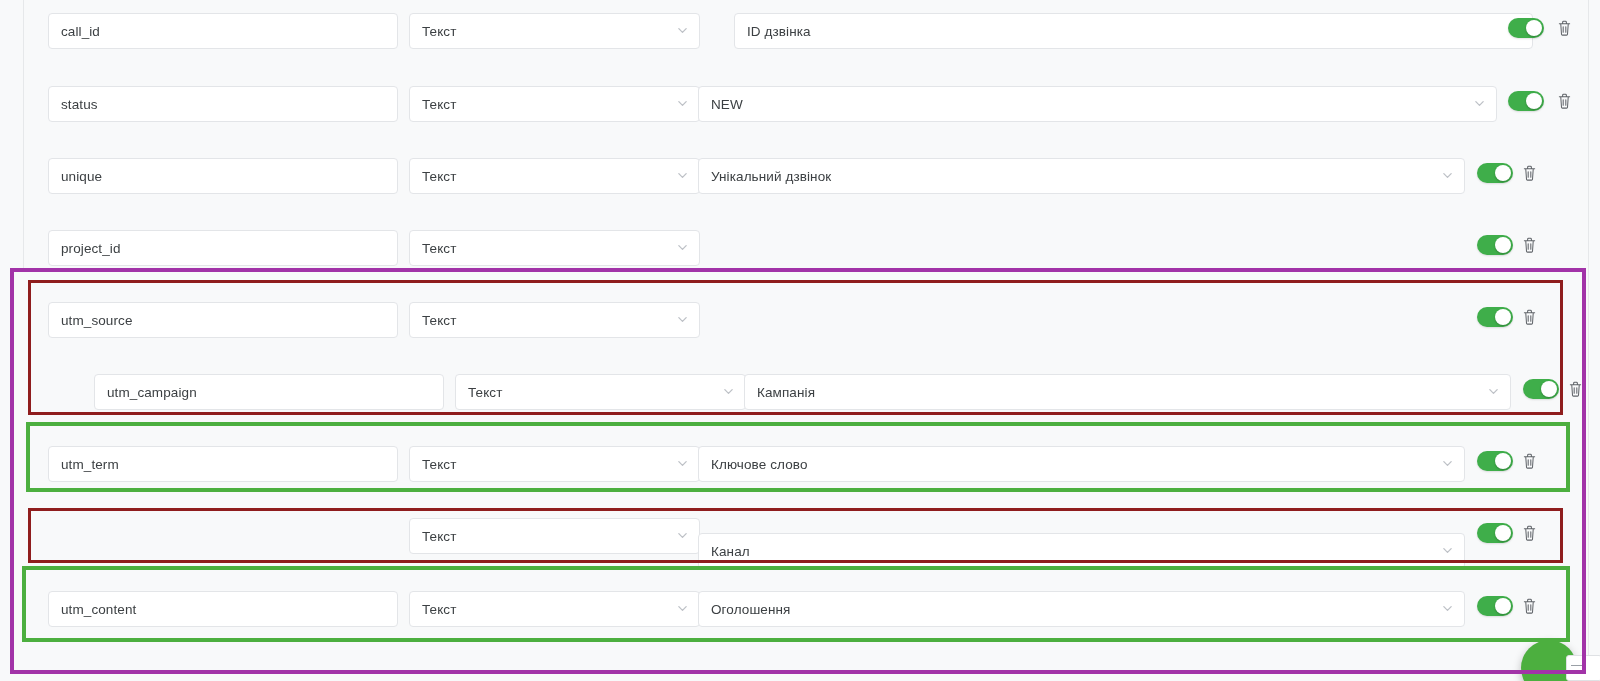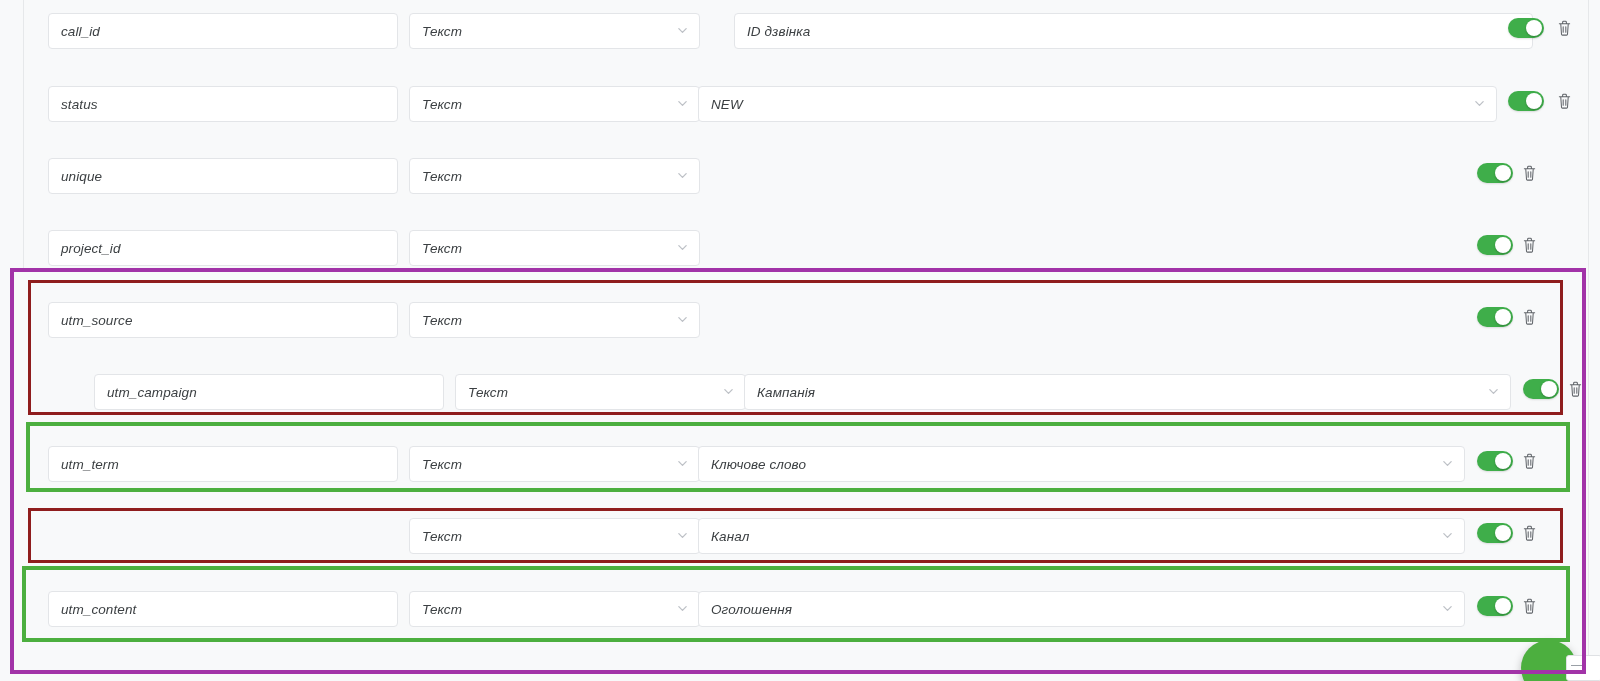--- a/index.html
+++ b/index.html
@@ -43,21 +43,20 @@
     height: 681px;
     background: #e6e8ea;
   }
 
   
   .row {
     position: absolute;
     height: 29px;
     left: 0;
     right: 0;
-    font-style: italic;
   }
 
   .field {
     position: absolute;
     top: 0;
     height: 36px;
     box-sizing: border-box;
     background: #ffffff;
     border: 1px solid #e3e5e8;
     border-radius: 4px;
@@ -239,20 +238,28 @@
       <span>unique</span>
     </div>
     <div class="field col2 sel">
       <span>Текст</span>
       <span class="caret">
         <svg viewBox="0 0 12 12" width="11" height="11">
             <path d="M2 4 L6 8 L10 4" fill="none" stroke="#bdc1c6" stroke-width="1.4" stroke-linecap="round" stroke-linejoin="round"></path>
           </svg>
       </span>
     </div>
+    <div class="field col3 sel" style="width:767px;">
+      <span>Унікальний дзвінок</span>
+      <span class="caret">
+        <svg viewBox="0 0 12 12" width="11" height="11">
+            <path d="M2 4 L6 8 L10 4" fill="none" stroke="#bdc1c6" stroke-width="1.4" stroke-linecap="round" stroke-linejoin="round"></path>
+          </svg>
+      </span>
+    </div>
     <div class="toggle" style="left:1477px;">
       <div class="knob"></div>
     </div>
     <div class="trash" style="left:1522px;">
       <svg viewBox="0 0 16 18" width="15" height="18">
         <path d="M2.5 4.5 h11 M6 4.5 v-1.6 a1 1 0 0 1 1-1 h2 a1 1 0 0 1 1 1 v1.6 M4 4.5 l.8 11.2 a1 1 0 0 0 1 .9 h4.4 a1 1 0 0 0 1-.9 L12 4.5 M6.6 7.6 v6 M9.4 7.6 v6" fill="none" stroke="#5f6368" stroke-width="1.1" stroke-linecap="round" stroke-linejoin="round"></path>
       </svg>
     </div>
   </div>
 
@@ -362,21 +369,21 @@
 
   <div class="row" style="top:518px;">
     <div class="field col2 sel">
       <span>Текст</span>
       <span class="caret">
         <svg viewBox="0 0 12 12" width="11" height="11">
             <path d="M2 4 L6 8 L10 4" fill="none" stroke="#bdc1c6" stroke-width="1.4" stroke-linecap="round" stroke-linejoin="round"></path>
           </svg>
       </span>
     </div>
-    <div class="field col3 sel" style="width:767px;">
+    <div class="field col3 sel" style="width:767px;margin-top:15px;">
       <span>Канал</span>
       <span class="caret">
         <svg viewBox="0 0 12 12" width="11" height="11">
             <path d="M2 4 L6 8 L10 4" fill="none" stroke="#bdc1c6" stroke-width="1.4" stroke-linecap="round" stroke-linejoin="round"></path>
           </svg>
       </span>
     </div>
     <div class="toggle" style="left:1477px;">
       <div class="knob"></div>
     </div>

